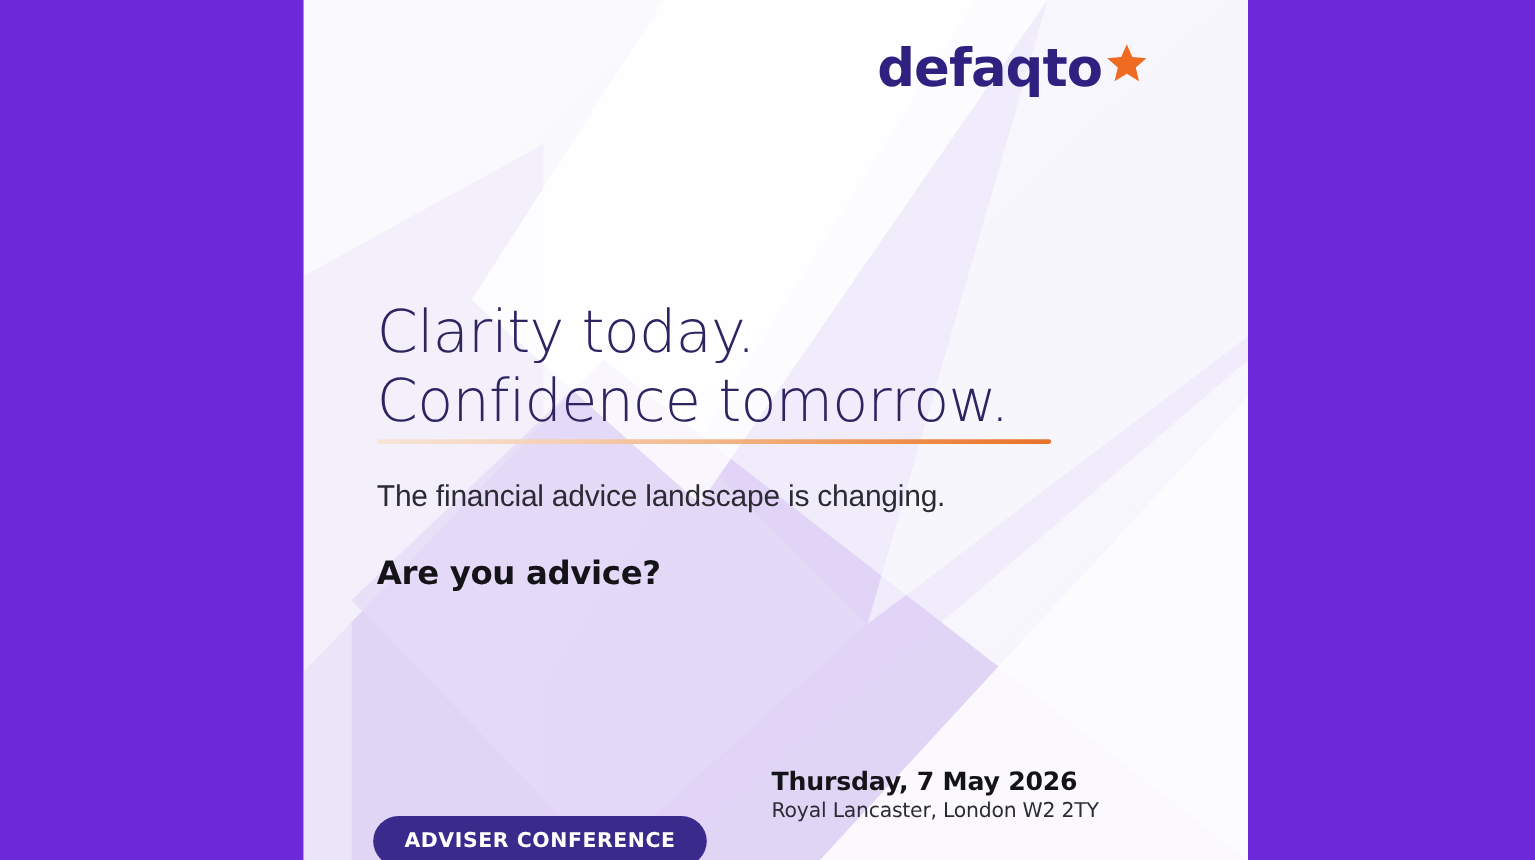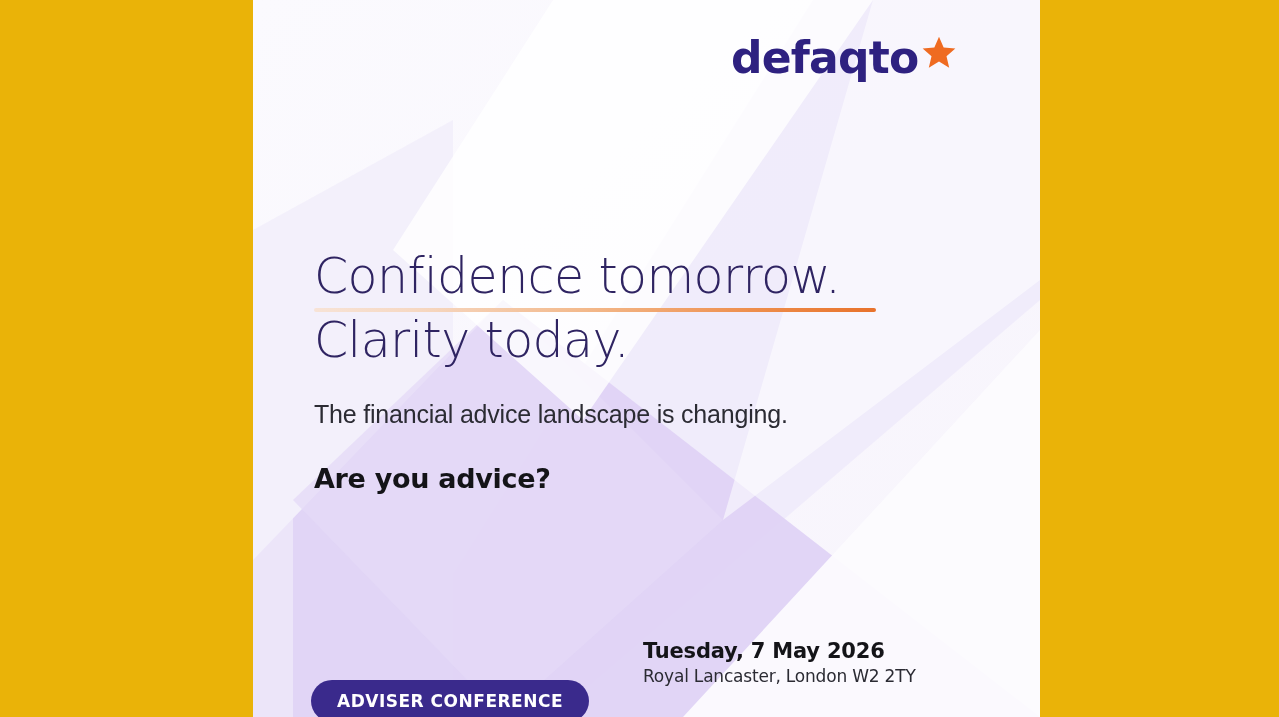--- a/index.html
+++ b/index.html
@@ -14,21 +14,21 @@
     overflow: hidden;
     font-family: "Liberation Sans", sans-serif;
     -webkit-font-smoothing: antialiased;
   }
 
   
   .page {
     position: relative;
     width: 1279px;
     height: 717px;
-    background: #eab308;
+    background: #6d28d9;
   }
 
   
   .artwork {
     position: absolute;
     left: 253px;
     top: 0;
     width: 787px;
     height: 717px;
     overflow: hidden;
@@ -211,36 +211,36 @@
     </svg>
 
     <div class="logo">
       <span class="logo-wordmark">defaqto</span>
       <svg class="logo-star" viewBox="0 0 24 24">
         <polygon fill="#EF6B21" points="12,1.2 15.1,8.4 22.9,9.0 17.0,14.1 18.8,21.8 12,17.6 5.2,21.8 7.0,14.1 1.1,9.0 8.9,8.4"></polygon>
       </svg>
     </div>
 
     <div class="headline">
+      <div class="headline-line">Clarity today.</div>
       <div class="headline-line">
         <span class="headline-line-2">
           <span>Confidence tomorrow.</span>
           <span class="headline-underline"></span>
         </span>
       </div>
-      <div class="headline-line">Clarity today.</div>
     </div>
 
     <div class="subhead">The financial advice landscape is changing.</div>
 
     <div class="cta-question">Are you advice?</div>
 
     <div class="pill">
       <span class="pill-label">ADVISER CONFERENCE</span>
     </div>
 
     <div class="event-details">
-      <span class="event-date">Tuesday, 7 May 2026</span>
+      <span class="event-date">Thursday, 7 May 2026</span>
       <span class="event-venue">Royal Lancaster, London W2 2TY</span>
     </div>
 
   </div>
 </div>
 
 </body></html>

